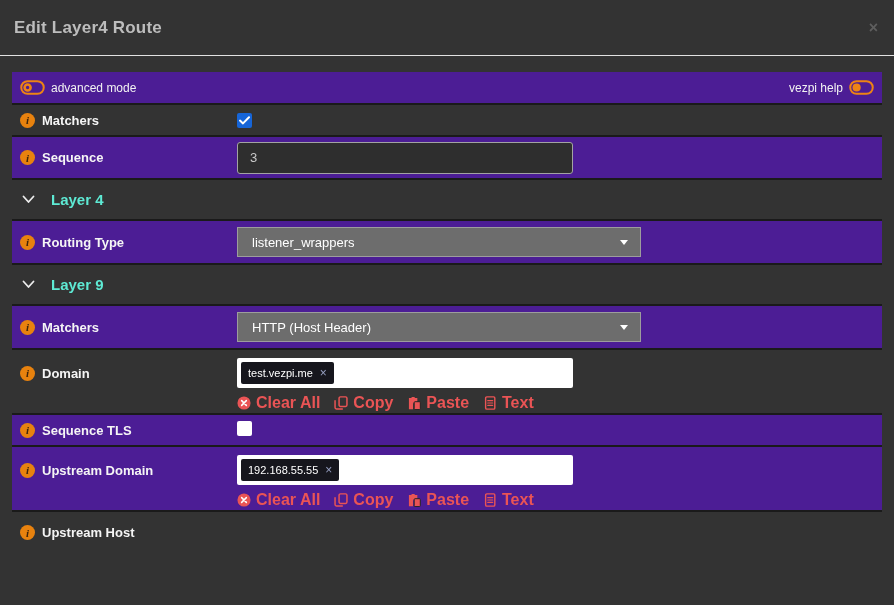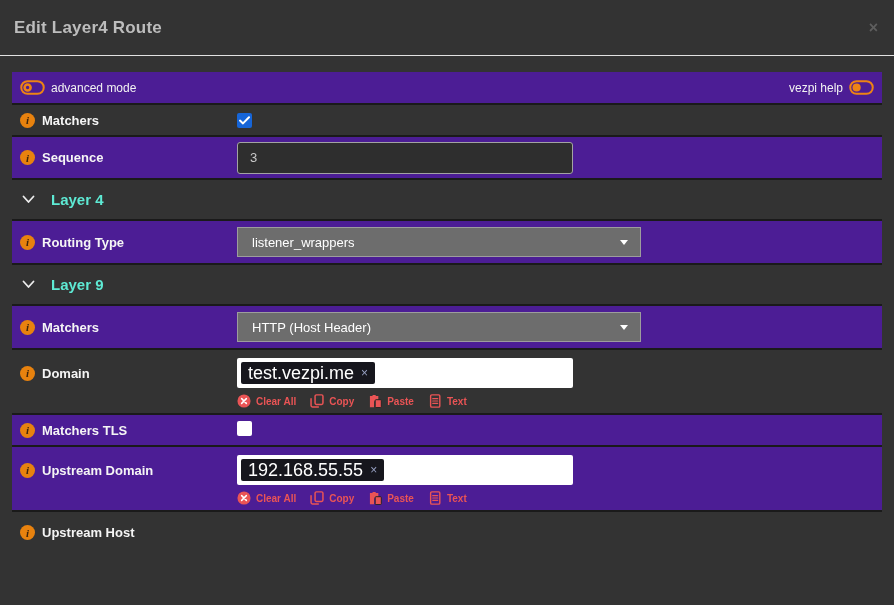--- a/index.html
+++ b/index.html
@@ -87,26 +87,26 @@
   
   .token-input {
     width: 336px; height: 30px;
     background: #ffffff; border-radius: 2px;
     display: flex; align-items: center; padding: 0 4px; gap: 4px;
   }
   .token {
     background: #16161d; border-radius: 2px; height: 22px;
     display: inline-flex; align-items: center; padding: 0 7px; gap: 7px;
   }
-  .token .tok-text { color: #ffffff; font-size: 18px; }
+  .token .tok-text { color: #ffffff; font-size: 11px; }
   .token .tok-x { color: #97a0c2; font-size: 12px; cursor: pointer; line-height: 1; }
 
   
   .token-actions { display: flex; align-items: center; gap: 14px; margin-top: 6px; }
-  .token-action { display: inline-flex; align-items: center; gap: 5px; color: #ea5455; font-size: 10px; font-weight: bold; cursor: pointer; }
+  .token-action { display: inline-flex; align-items: center; gap: 5px; color: #ea5455; font-size: 16px; font-weight: bold; cursor: pointer; }
   .token-action svg { display: block; }
 </style>
 </head>
 <body>
 
 <div class="modal">
   <div class="modal-header">
     <div class="modal-title">Edit Layer4 Route</div>
     <div class="close-x">×</div>
   </div>
@@ -226,21 +226,21 @@
                   <path d="M5.4 5.4h5.7M5.4 8h5.7M5.4 10.6h5.7" stroke="#ea5455" stroke-width="1.4" stroke-linecap="round"></path>
                 </svg>
                 <span>Text</span>
               </span>
             </div>
           </div>
         </div>
         <div class="form-row row-checkbox dark">
           <div class="label-col">
             <span class="info-icon">i</span>
-            <span class="label-text">Matchers TLS</span>
+            <span class="label-text">Sequence TLS</span>
           </div>
           <div class="field-col"><span class="checkbox unchecked"></span></div>
         </div>
         <div class="form-row row-tokens dark">
           <div class="label-col">
             <span class="info-icon">i</span>
             <span class="label-text">Upstream Domain</span>
           </div>
           <div class="field-col">
             <div class="token-input">

